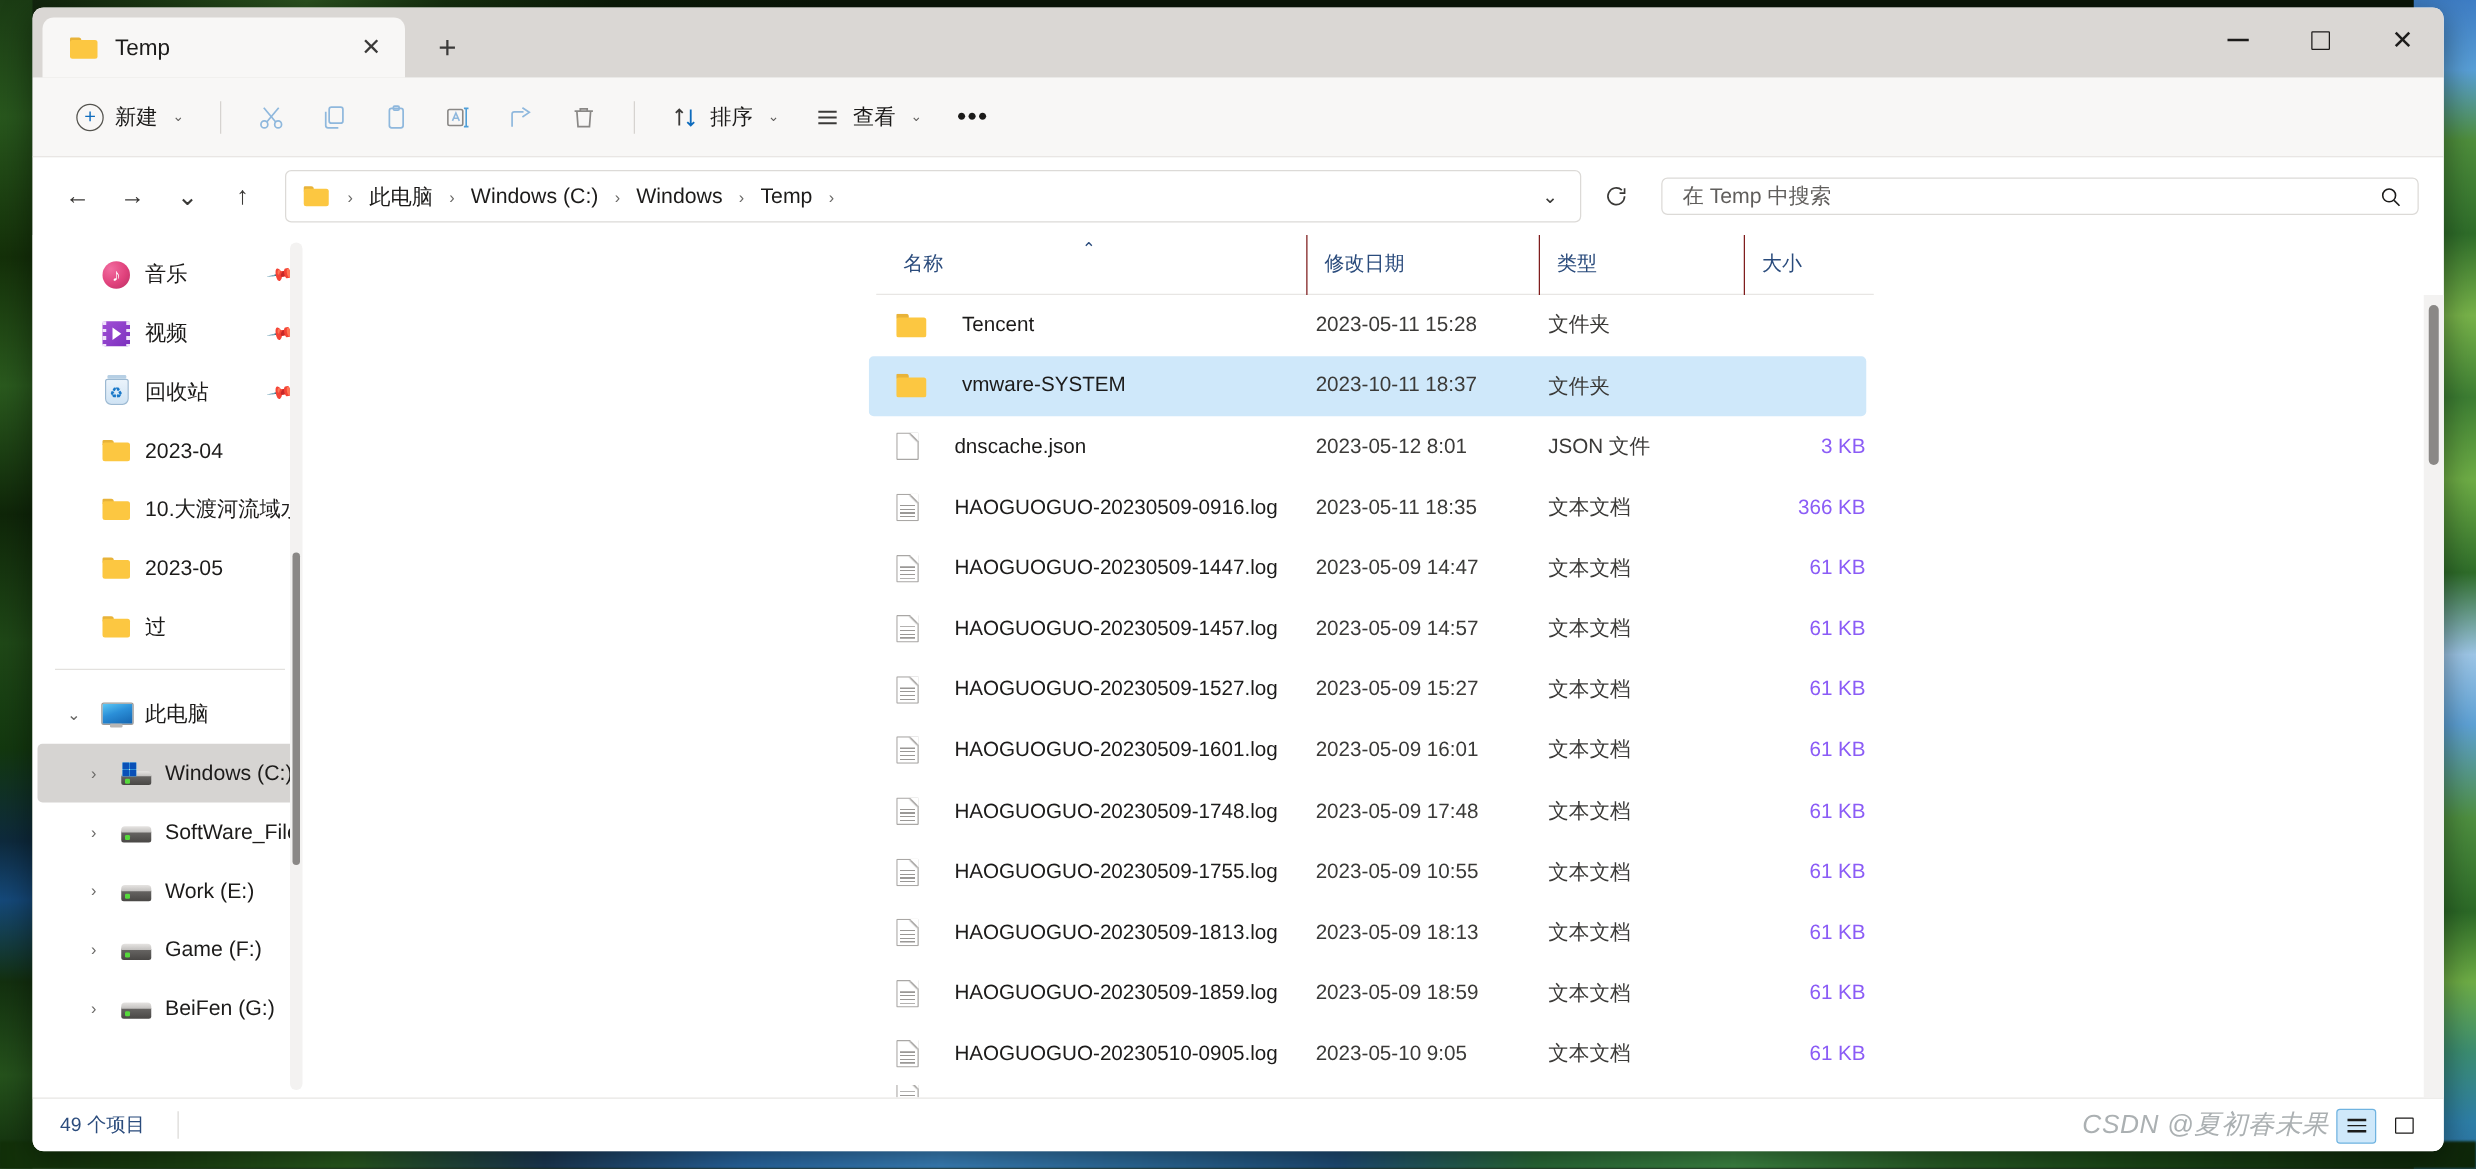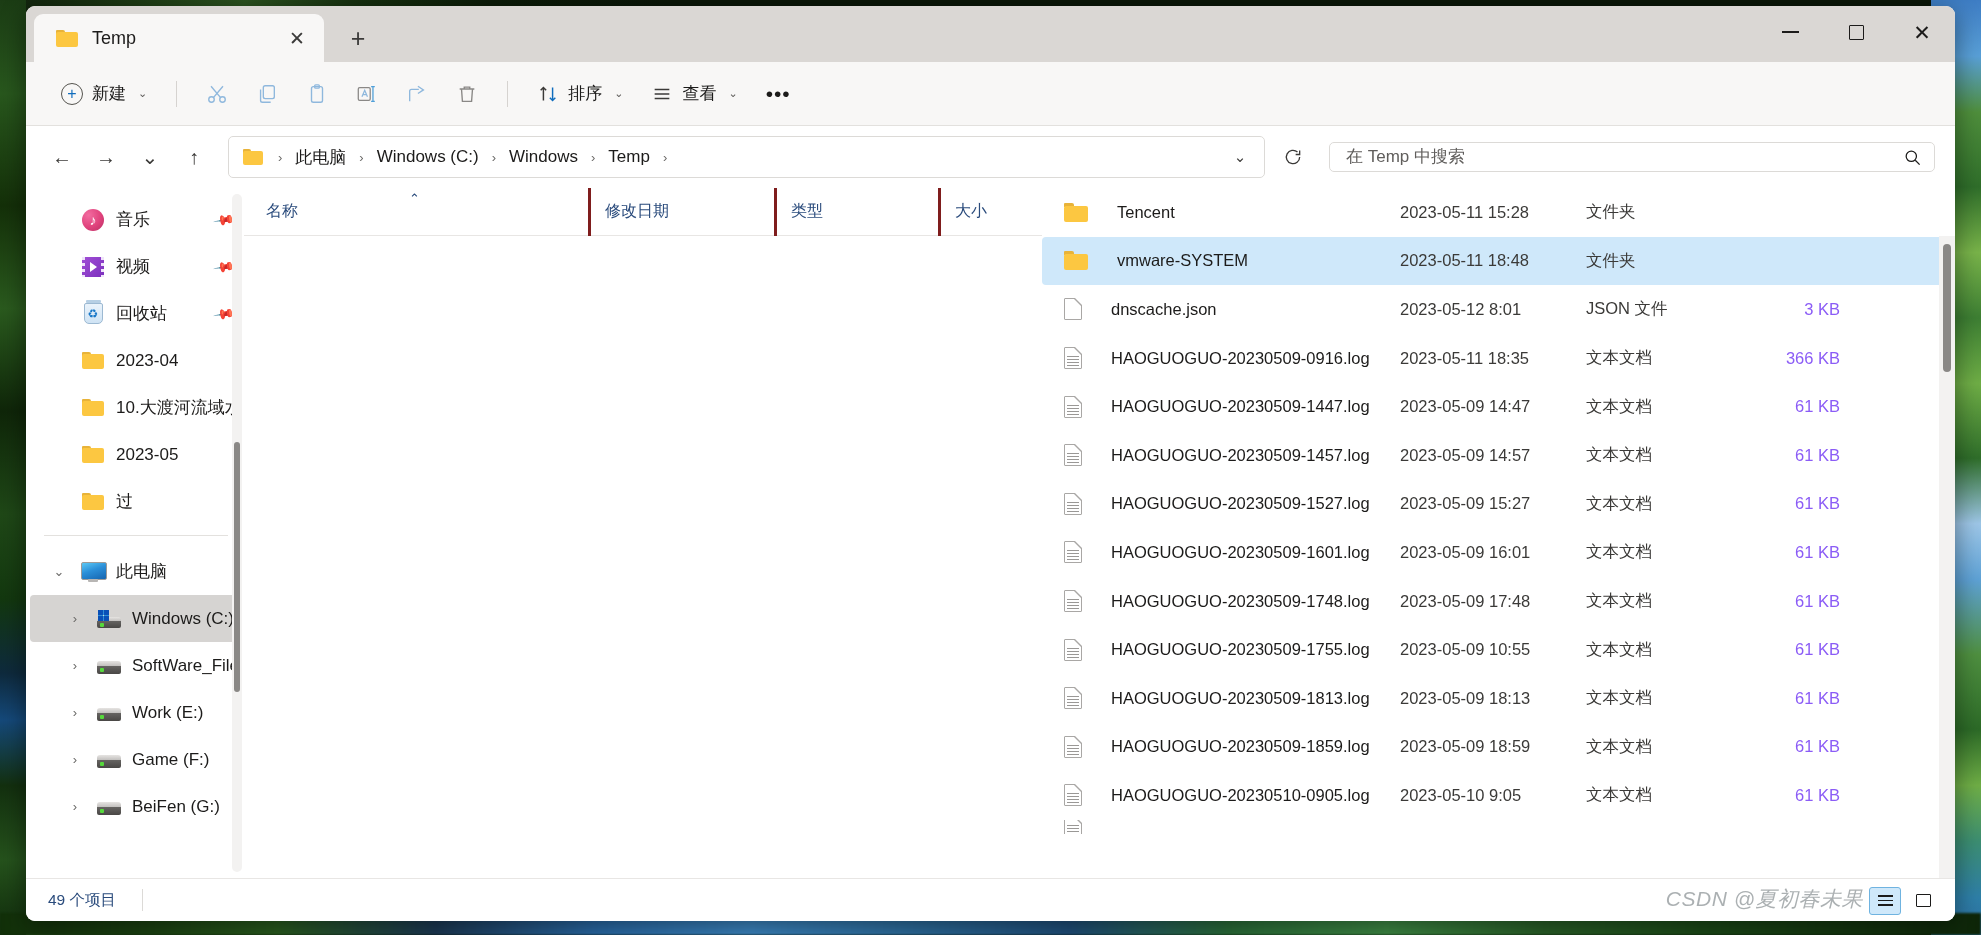--- a/index.html
+++ b/index.html
@@ -387,35 +387,35 @@
   #sidebar-scrollbar {
     position: absolute; right: 2px; top: 6px;
     width: 10px; bottom: 6px; background: #f3f2f1; border-radius: 5px;
   }
   #sidebar-thumb {
     position: absolute; left: 2px; top: 248px;
     width: 6px; height: 250px; background: #8a8886; border-radius: 3px;
   }
 
   
-  #content { flex: 1 1 auto; display: flex; flex-direction: row; min-width: 0; position: relative; }
+  #content { flex: 1 1 auto; display: flex; flex-direction: column; min-width: 0; position: relative; align-items: center; }
 
   #col-header {
     height: 48px; flex: 0 0 auto;
     display: flex; align-items: center;
     border-bottom: 1px solid #e8e6e4;
     background: #fff;
     padding-left: 22px;
     position: relative;
   }
   .col {
     font-size: 16px; color: #2a4b7c;
     height: 48px; display: flex; align-items: center;
     position: relative; padding-left: 14px;
-    border-left: 3px solid #7f1d1d;
+    border-left: 1px solid #7f1d1d;
   }
   .col:first-child { border-left: none; }
   .col-name  { width: 322px; flex: 0 0 322px; padding-left: 0; }
   .col-date  { width: 186px; flex: 0 0 186px; }
   .col-type  { width: 164px; flex: 0 0 164px; }
   .col-size  { width: 104px; flex: 0 0 104px; }
   .sort-arrow {
     position: absolute; left: 143px; top: 4px;
     font-size: 13px; color: #2a4b7c; line-height: 1;
   }
@@ -835,21 +835,21 @@
             <div class="cell cell-date">2023-05-11 15:28</div>
             <div class="cell cell-type">文件夹</div>
             <div class="cell cell-size"></div>
           </div>
 
           <div class="row selected">
             <div class="cell cell-name">
               <span class="ic-folder-row"></span>
               <span>vmware-SYSTEM</span>
             </div>
-            <div class="cell cell-date">2023-05-11 18:48</div>
+            <div class="cell cell-date">2023-10-11 18:37</div>
             <div class="cell cell-type">文件夹</div>
             <div class="cell cell-size"></div>
           </div>
 
           <div class="row">
             <div class="cell cell-name">
               <span class="ic-doc"></span>
               <span>dnscache.json</span>
             </div>
             <div class="cell cell-date">2023-05-12 8:01</div>

